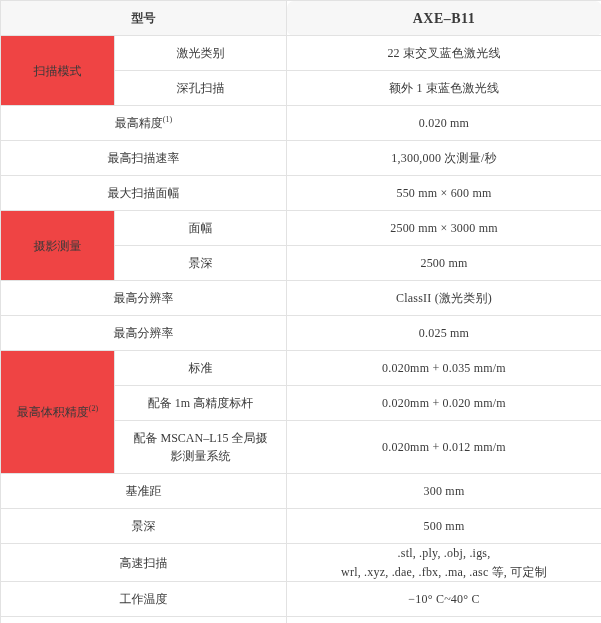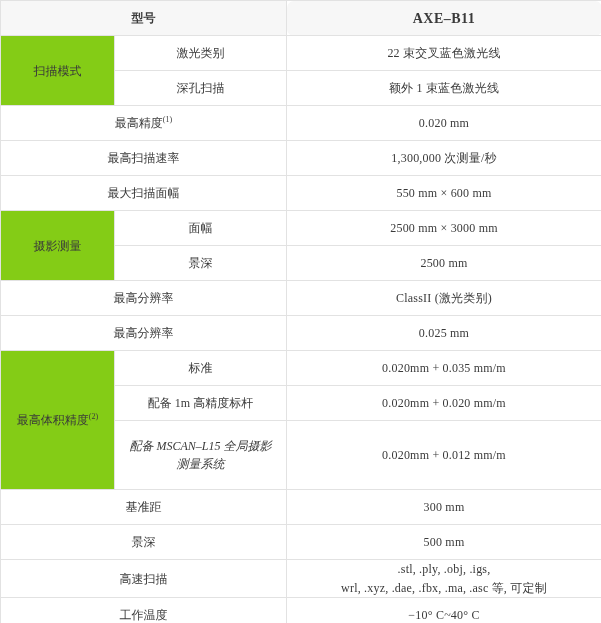--- a/index.html
+++ b/index.html
@@ -35,21 +35,21 @@
     font-size: 15px;
     height: 36px;
     color: #222;
   }
   .hdr td.model-name {
     font-size: 14px;
     letter-spacing: 0.5px;
     border-radius: 7px;
   }
   .cat {
-    background: #84cc16;
+    background: #ef4444;
   }
   td.label {
     font-size: 12.5px;
   }
   td.val {
     font-size: 11.5px;
     letter-spacing: 0.2px;
     margin-left: 28px;
   }
   .sup {
@@ -127,21 +127,21 @@
     <tr>
       <td class="cat label" rowspan="3"><span>最高体积精度</span><span class="sup">(2)</span></td>
       <td class="label">标准</td>
       <td class="val">0.020mm + 0.035 mm/m</td>
     </tr>
     <tr>
       <td class="label">配备 1m 高精度标杆</td>
       <td class="val">0.020mm + 0.020 mm/m</td>
     </tr>
     <tr>
-      <td class="label" style="padding:16px 14px;font-style:italic;">配备 MSCAN–L15 全局摄影测量系统</td>
+      <td class="label" style="padding:8px 14px;">配备 MSCAN–L15 全局摄影测量系统</td>
       <td class="val">0.020mm + 0.012 mm/m</td>
     </tr>
 
     <tr>
       <td class="label" colspan="2">基准距</td>
       <td class="val">300 mm</td>
     </tr>
 
     <tr>
       <td class="label" colspan="2">景深</td>

